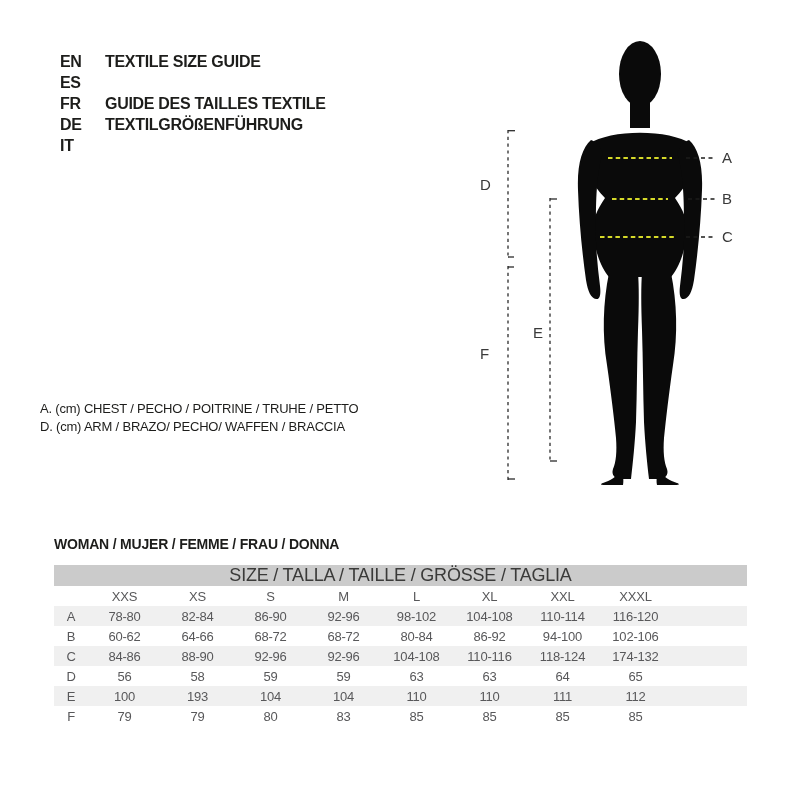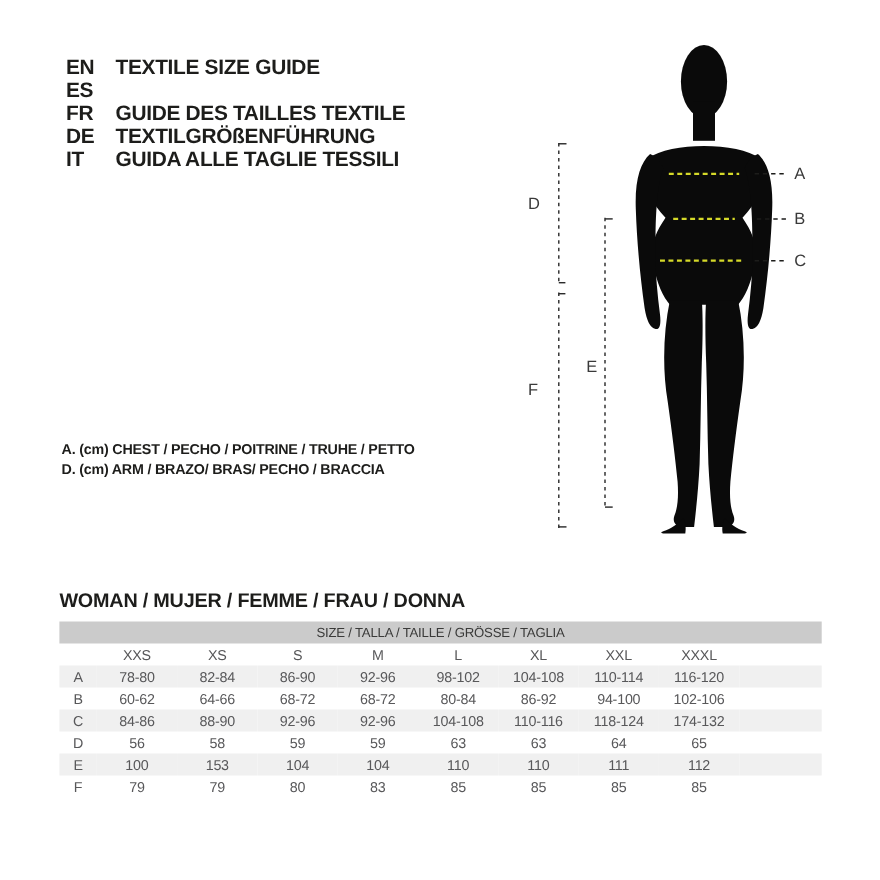--- a/index.html
+++ b/index.html
@@ -1,40 +1,40 @@
 <!DOCTYPE html>
 <html><head>
 <meta charset="utf-8">
 <style>
   html,body{margin:0;padding:0;background:#fff;}
   .stage{position:relative;width:800px;height:800px;background:#ffffff;overflow:hidden;
          font-family:"Liberation Sans",sans-serif;}
 
   
-  .lang-block{position:absolute;left:60px;top:51px;font-size:19px;font-weight:bold;
+  .lang-block{position:absolute;left:60px;top:51px;font-size:16px;font-weight:bold;
               color:#1d1d1b;letter-spacing:-0.3px;}
   .lang-row{display:flex;height:21px;line-height:21px;}
   .lang-code{width:45px;flex:none;}
 
   
-  .legend-block{position:absolute;left:56px;top:400px;font-size:13px;font-weight:bold;
+  .legend-block{position:absolute;left:40px;top:400px;font-size:13px;font-weight:normal;
                 color:#1d1d1b;letter-spacing:-0.2px;}
   .legend-row{height:17.6px;line-height:17.6px;white-space:nowrap;}
 
   
-  .gender-title{position:absolute;left:54px;top:536px;font-size:18px;font-weight:bold;
+  .gender-title{position:absolute;left:54px;top:536px;font-size:14px;font-weight:bold;
                 color:#1d1d1b;letter-spacing:-0.2px;}
 
   
   table.size-table{position:absolute;left:54px;top:565px;width:693px;border-collapse:collapse;
                    table-layout:fixed;font-size:13px;color:#58585a;letter-spacing:-0.2px;}
   table.size-table td,table.size-table th{padding:0;height:20px;font-weight:normal;
                    text-align:center;vertical-align:middle;}
   td.bar{background:#cbcbcb;height:19px;text-align:left;padding-left:5px;
-         color:#3a3a39;font-weight:bold;font-size:12px;}
+         color:#3a3a39;font-weight:bold;font-size:18px;}
   td.rowlabel{text-align:left;padding-left:5px;}
   tr.stripe td{background:#f0f0f0;}
   tr.stripe td.rowlabel{background:#f0f0f0;}
 
   
   .figure-wrap{position:absolute;left:470px;top:30px;width:290px;height:460px;}
   svg text{font-family:"Liberation Sans",sans-serif;font-size:15px;fill:#3a3a3a;}
 </style>
 </head>
 <body>
@@ -52,21 +52,20 @@
       <div class="lang-row">
         <span class="lang-code">FR</span>
         <span class="lang-label">GUIDE DES TAILLES TEXTILE</span>
       </div>
       <div class="lang-row">
         <span class="lang-code">DE</span>
         <span class="lang-label">TEXTILGRÖßENFÜHRUNG</span>
       </div>
       <div class="lang-row">
         <span class="lang-code">IT</span>
-        <span class="lang-label">GUIDA ALLE TAGLIE TESSILI</span>
       </div>
     </div>
 
   <div class="figure-wrap">
     <svg width="290" height="460" viewBox="0 0 290 460">
 
       <g fill="#0a0a0a">
         <ellipse cx="170" cy="44" rx="21" ry="33"></ellipse>
         <rect x="160" y="62" width="20" height="36"></rect>
         <path d="M119,114 C140,99 200,99 221,114 C225,136 222,150 205,168 C216,184 219,196 216,210 C213,228 207,240 201,247 L139,247 C133,240 127,228 124,210 C121,196 124,184 135,168 C118,150 115,136 119,114 Z"></path>
@@ -103,21 +102,21 @@
       <text x="252" y="174">B</text>
       <text x="252" y="212">C</text>
       <text x="10" y="160">D</text>
       <text x="63" y="308">E</text>
       <text x="10" y="329">F</text>
     </svg>
   </div>
 
   <div class="legend-block">
       <div class="legend-row">A. (cm) CHEST / PECHO / POITRINE / TRUHE / PETTO</div>
-      <div class="legend-row">D. (cm) ARM / BRAZO/ BRAS/ PECHO / BRACCIA</div>
+      <div class="legend-row">D. (cm) ARM / BRAZO/ PECHO/ WAFFEN / BRACCIA</div>
     </div>
 
   <div class="gender-title">WOMAN / MUJER / FEMME / FRAU / DONNA</div>
 
   <table class="size-table">
     <colgroup>
       <col style="width:34px">
       <col style="width:73px">
         <col style="width:73px">
         <col style="width:73px">
@@ -188,21 +187,21 @@
           <td>59</td>
           <td>63</td>
           <td>63</td>
           <td>64</td>
           <td>65</td>
           <td></td>
         </tr>
         <tr class="stripe">
           <td class="rowlabel">E</td>
           <td>100</td>
-          <td>153</td>
+          <td>193</td>
           <td>104</td>
           <td>104</td>
           <td>110</td>
           <td>110</td>
           <td>111</td>
           <td>112</td>
           <td></td>
         </tr>
         <tr>
           <td class="rowlabel">F</td>

